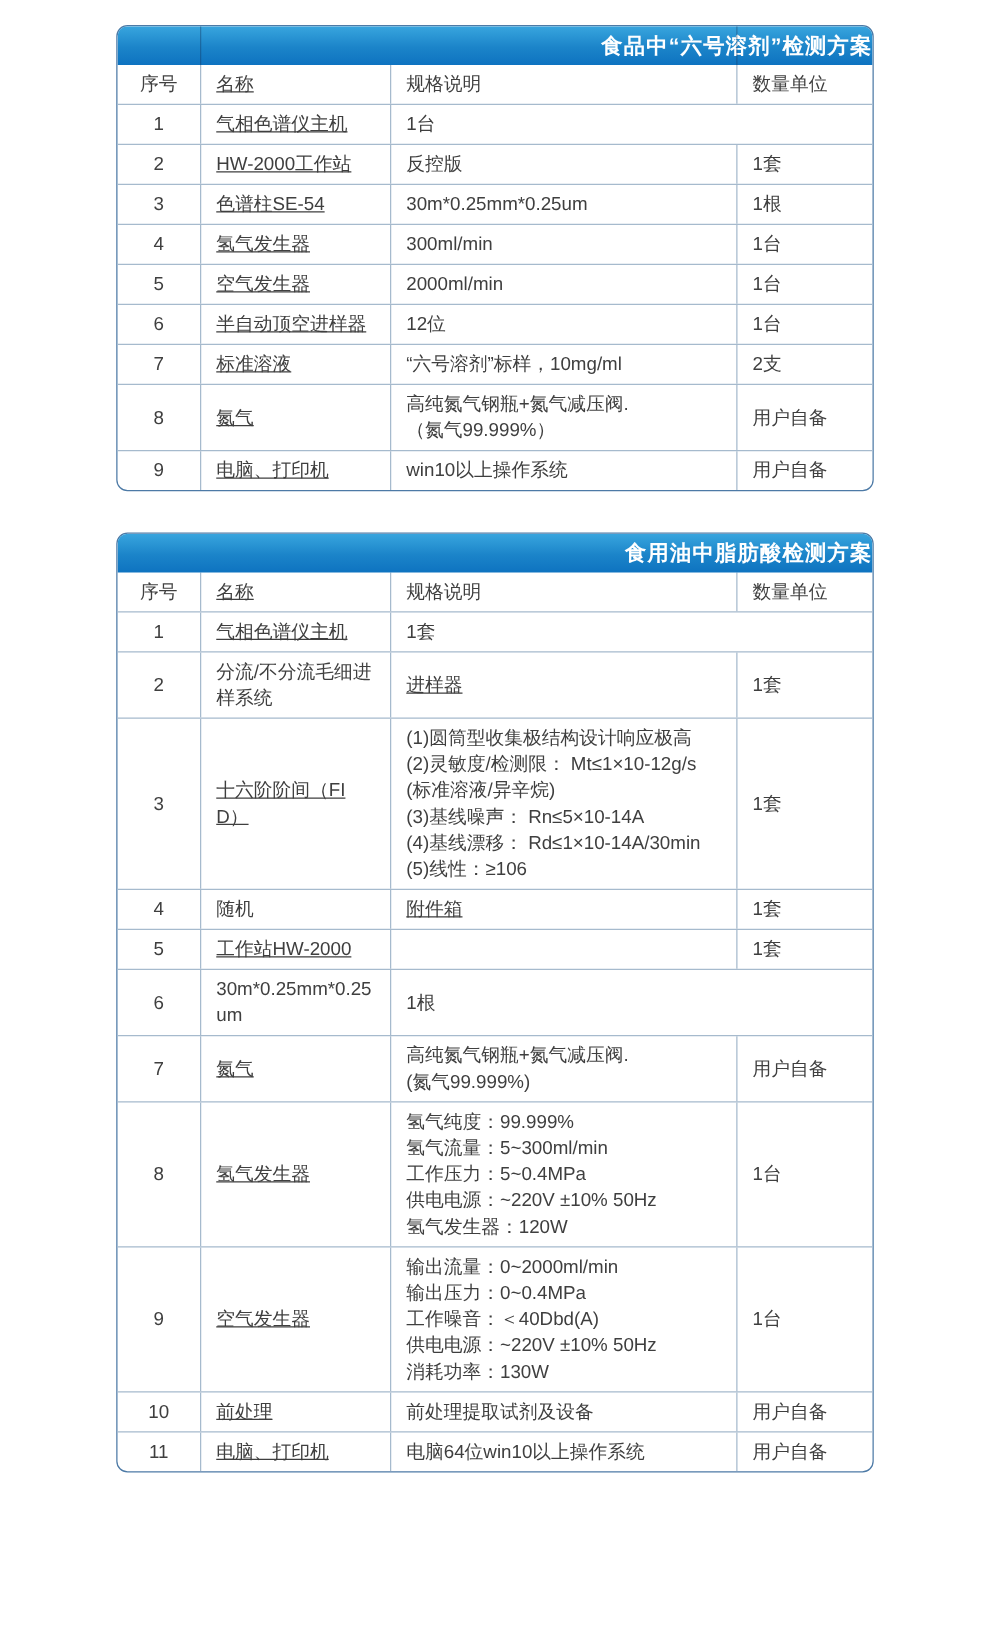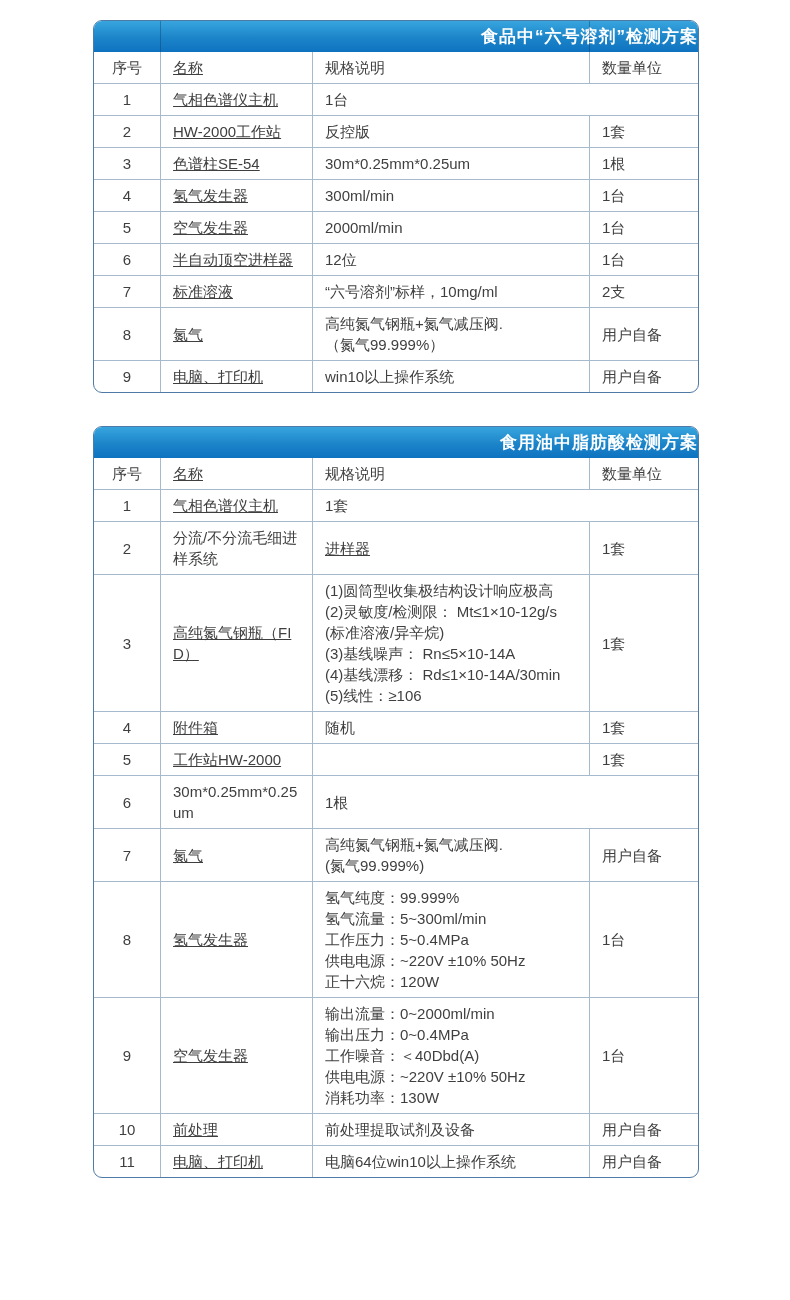--- a/index.html
+++ b/index.html
@@ -184,38 +184,38 @@
     <div class="cell cell-no">2</div>
     <div class="cell">
             <div class="spec-line">分流/不分流毛细进样系统</div>
           </div>
     <div class="cell cell-name">进样器</div>
     <div class="cell">1套</div>
   </div>
 
   <div class="trow">
     <div class="cell cell-no">3</div>
-    <div class="cell cell-name">高纯氮气钢瓶（FID）</div>
+    <div class="cell cell-name">十六阶阶间（FID）</div>
     <div class="cell">
             <div class="spec-line">(1)圆筒型收集极结构设计响应极高</div>
             <div class="spec-line">(2)灵敏度/检测限： Mt≤1×10-12g/s</div>
             <div class="spec-line">(标准溶液/异辛烷)</div>
             <div class="spec-line">(3)基线噪声： Rn≤5×10-14A</div>
             <div class="spec-line">(4)基线漂移： Rd≤1×10-14A/30min</div>
             <div class="spec-line">(5)线性：≥106</div>
           </div>
     <div class="cell">1套</div>
   </div>
 
   <div class="trow">
     <div class="cell cell-no">4</div>
+    <div class="cell">
+            <div class="spec-line">随机</div>
+          </div>
     <div class="cell cell-name">附件箱</div>
-    <div class="cell">
-            <div class="spec-line">随机</div>
-          </div>
     <div class="cell">1套</div>
   </div>
 
   <div class="trow">
     <div class="cell cell-no">5</div>
     <div class="cell cell-name">工作站HW-2000</div>
     <div class="cell"></div>
     <div class="cell">1套</div>
   </div>
 
@@ -238,21 +238,21 @@
   </div>
 
   <div class="trow">
     <div class="cell cell-no">8</div>
     <div class="cell cell-name">氢气发生器</div>
     <div class="cell">
             <div class="spec-line">氢气纯度：99.999%</div>
             <div class="spec-line">氢气流量：5~300ml/min</div>
             <div class="spec-line">工作压力：5~0.4MPa</div>
             <div class="spec-line">供电电源：~220V ±10% 50Hz</div>
-            <div class="spec-line">正十六烷：120W</div>
+            <div class="spec-line">氢气发生器：120W</div>
           </div>
     <div class="cell">1台</div>
   </div>
 
   <div class="trow">
     <div class="cell cell-no">9</div>
     <div class="cell cell-name">空气发生器</div>
     <div class="cell">
             <div class="spec-line">输出流量：0~2000ml/min</div>
             <div class="spec-line">输出压力：0~0.4MPa</div>

